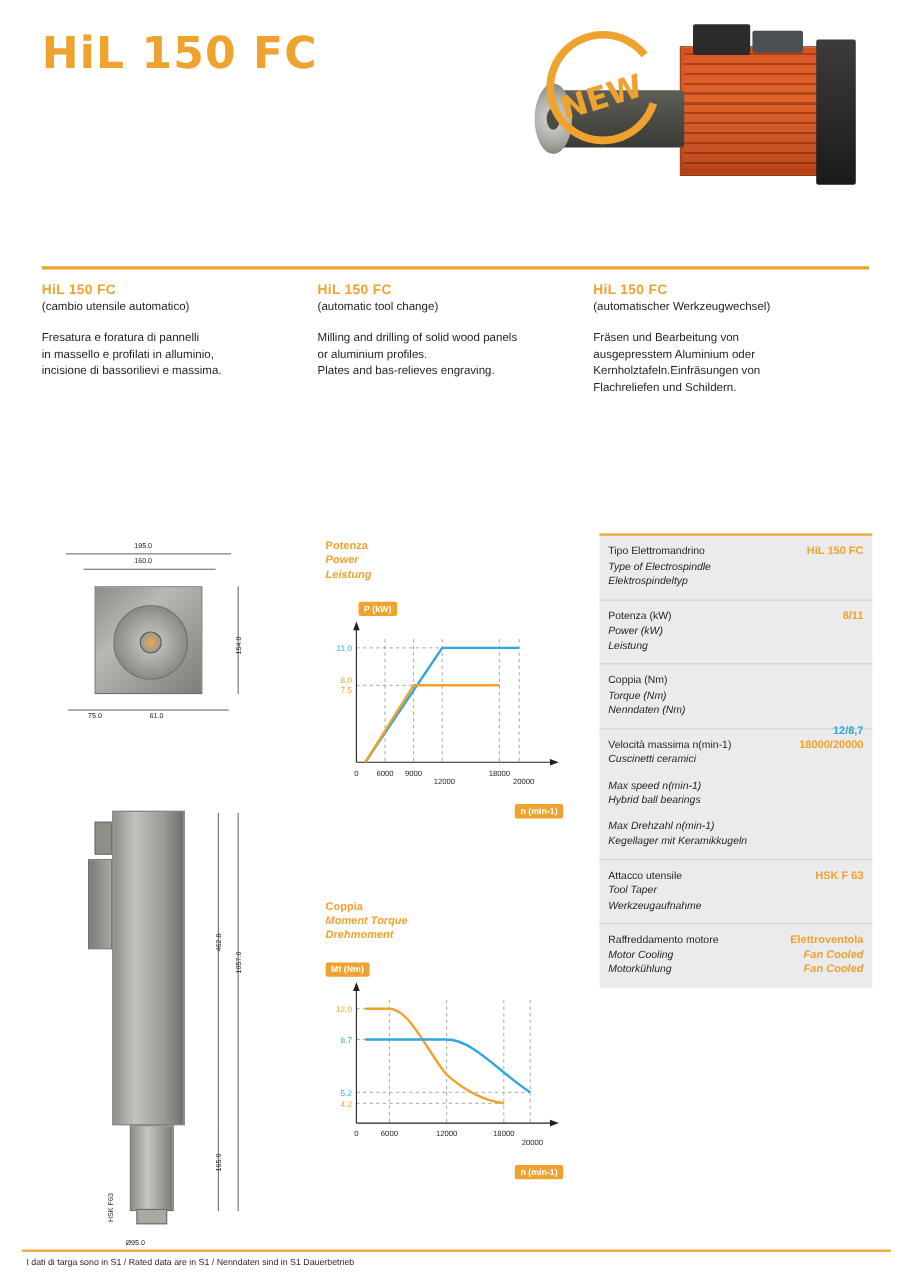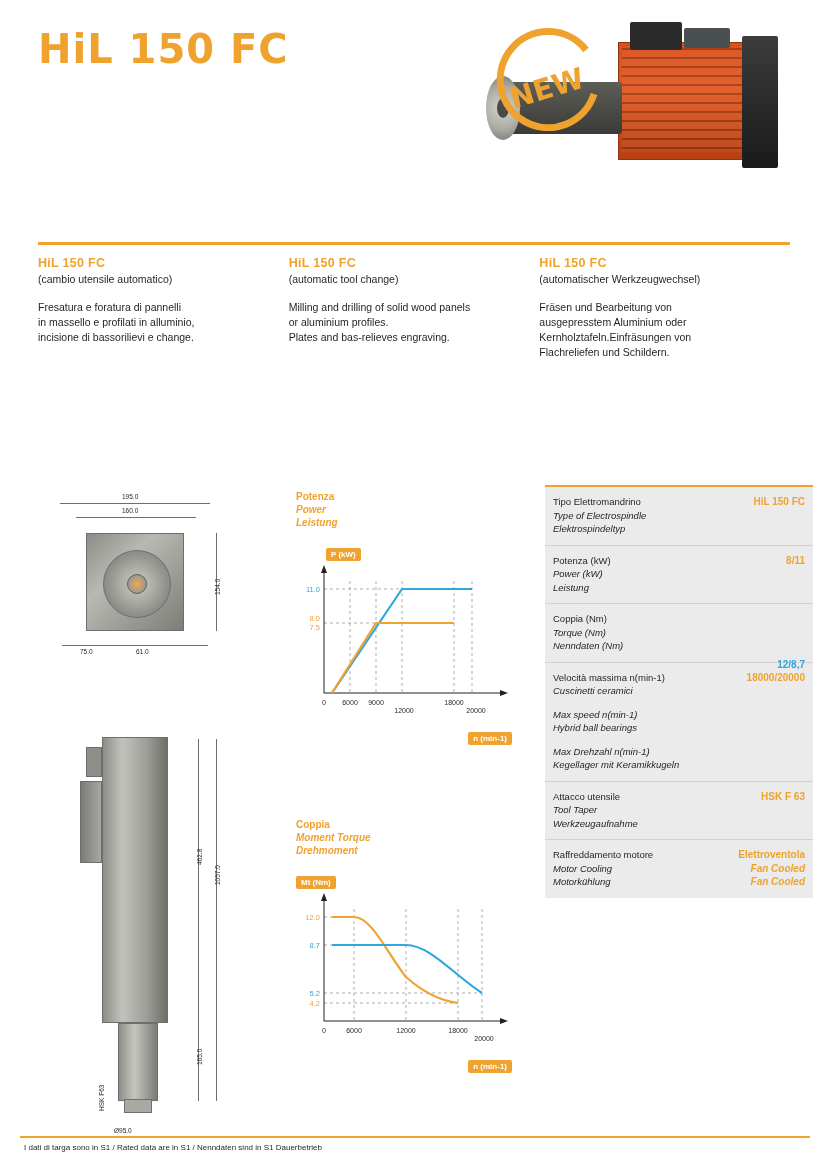--- a/index.html
+++ b/index.html
@@ -270,21 +270,21 @@
     border-radius: 2px;
     white-space: nowrap;
   }
   .chart-svg { display: block; }
 
   
   .spec {
     position: absolute;
     left: 545px;
     top: 485px;
-    width: 268px;
+    width: 248px;
     background: #ebebeb;
     border-top: 2px solid #f0a22e;
   }
   .spec-row {
     border-bottom: 1px solid #d2d2d2;
     padding: 8px 8px 9px 8px;
     position: relative;
     min-height: 44px;
   }
   .spec-row:last-child { border-bottom: none; }
@@ -348,21 +348,21 @@
   <div class="rule-top"></div>
 
   <div class="cols">
 
     <div class="col">
       <div class="col-head">HiL 150 FC</div>
       <div class="col-sub">(cambio utensile automatico)</div>
       <div class="col-body">
         <div>Fresatura e foratura di pannelli</div>
         <div>in massello e profilati in alluminio,</div>
-        <div>incisione di bassorilievi e change.</div>
+        <div>incisione di bassorilievi e massima.</div>
       </div>
     </div>
 
     <div class="col">
       <div class="col-head">HiL 150 FC</div>
       <div class="col-sub">(automatic tool change)</div>
       <div class="col-body">
         <div>Milling and drilling of solid wood panels</div>
         <div>or aluminium profiles.</div>
         <div>Plates and bas-relieves engraving.</div>

